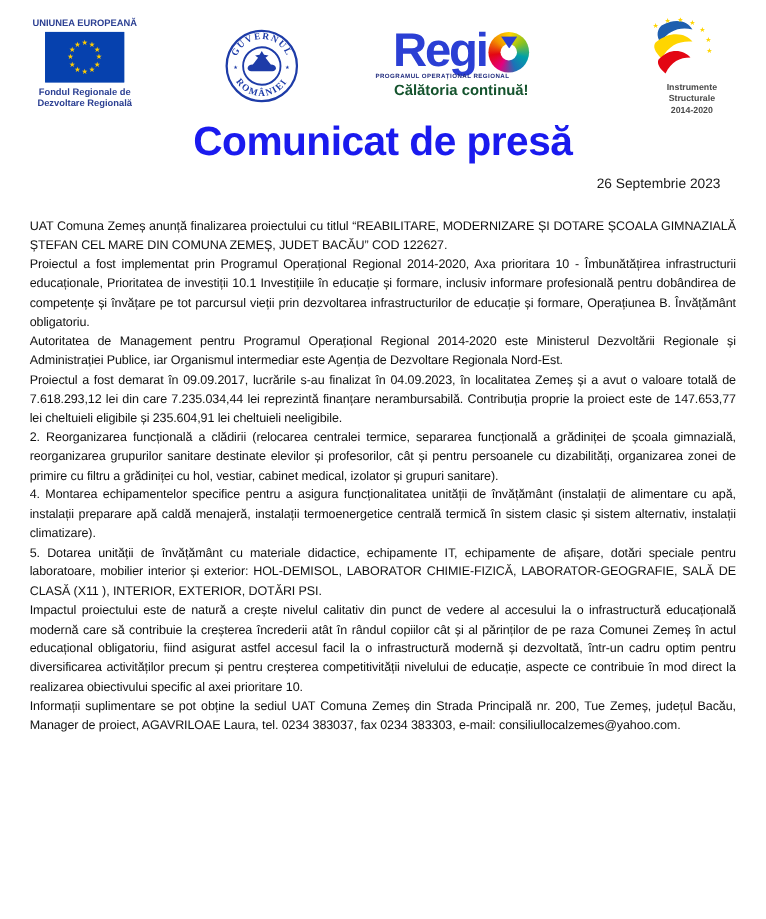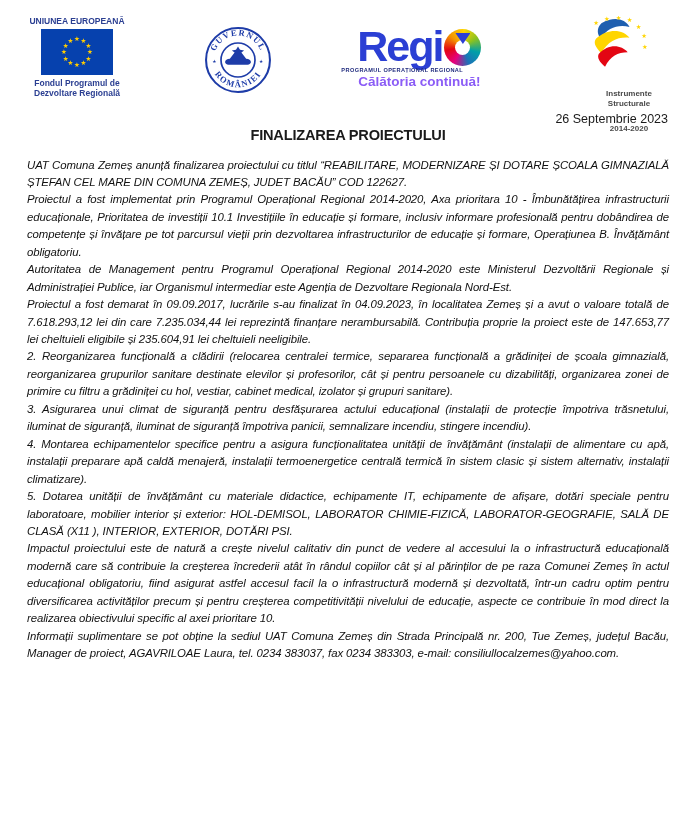--- a/index.html
+++ b/index.html
@@ -31,36 +31,36 @@
   .regio-top { display:flex; align-items:flex-start;text-align:center; }
   .regio-word { font-size: 43px; font-weight: bold; color: #2b3fd4; line-height: 40px; letter-spacing: -2px; }
   .regio-wheel { width: 37px; height: 37px; border-radius: 50%; position: relative; margin: 3px 0 0 2px;
     background: conic-gradient(from 210deg, #e5007e, #e30613, #f39200, #ffd500, #8bc21f, #00a0a8, #1d71b8, #e5007e); }
   .regio-wheel .hole { position:absolute; left:50%; top:50%; width:15px; height:15px; margin:-7.5px 0 0 -7.5px;
     background:#fff; border-radius:50%; }
   .regio-wheel .notch { position:absolute; left:50%; top:4px; width:15px; height:11px; margin-left:-7.5px;
     background:#2b3fd4; clip-path: polygon(0 0, 100% 0, 50% 100%); }
   .regio-sub { font-size: 5.6px; font-weight: bold; color: #202b7e; letter-spacing: 0.4px;
     align-self:flex-start; margin: 1px 0 1px 2px; }
-  .regio-tag { font-size: 13.5px; font-weight: bold; color: #8b5cf6; }
+  .regio-tag { font-size: 13.5px; font-weight: bold; color: #14532d; }
 
   .si-block { width: 118px; }
-  .si-label { font-size: 8px; font-weight: bold; color: #4a4a4a; line-height: 10px; margin-top: 15px; padding-left: 28px; }
+  .si-label { font-size: 8px; font-weight: bold; color: #4a4a4a; line-height: 10px; margin-top: 1px; padding-left: 28px; }
 
   
   .title { text-align:center; font-size: 37px; font-weight: bold; color: #1a1aee;
            margin-top: 6px; letter-spacing: -0.5px; }
-  .date  { text-align:right; font-size: 12.5px; padding-right: 28px; margin-top: 10px; }
+  .date  { text-align:right; font-size: 12.5px; padding-right: 41px; margin-top: 10px; }
   .headline { text-align:center; font-size: 14.6px; font-weight: bold; line-height: 18.5px;
               width: 644px; margin: 0 auto; letter-spacing: -0.2px; }
   .headline .h2 { margin-top: 0; }
 
   
-  .body-text { width: 642px; margin: 12px auto 0; font-size: 11.4px; line-height: 17.45px;
-               text-align: justify; letter-spacing: -0.1px; color:#111;font-style:italic; }
+  .body-text { width: 642px; margin: 24px auto 0; font-size: 11.4px; line-height: 17.45px;
+               text-align: justify; letter-spacing: -0.1px; color:#111; }
   .body-text p { margin: 0; }
   .body-text p.bold { font-weight: bold; }
 </style>
 </head>
 <body>
 
 <div class="page">
 
   <div class="header">
 
@@ -79,21 +79,21 @@
             <text x="36" y="38">★</text>
               <text x="29.5" y="36.3">★</text>
               <text x="24.7" y="31.5">★</text>
             <text x="23" y="25">★</text>
               <text x="24.7" y="18.5">★</text>
               <text x="29.5" y="13.7">★</text>
           </g>
         </svg>
       </div>
       <div class="eu-fund">
-        <div>Fondul Programul de</div>
+        <div>Fondul Regionale de</div>
         <div>Dezvoltare Regională</div>
       </div>
     </div>
 
     <div class="logo-block gov-block">
       <svg class="gov-seal" viewBox="0 0 100 100">
         <circle cx="50" cy="50" r="47" fill="none" stroke="#1e3ca8" stroke-width="3"></circle>
         <circle cx="50" cy="50" r="25" fill="none" stroke="#1e3ca8" stroke-width="2.5"></circle>
         <defs>
           <path id="arcTop" d="M 14,50 A 36,36 0 0 1 86,50" fill="none"></path>
@@ -136,33 +136,32 @@
             <text x="81" y="14">★</text>
             <text x="87" y="24">★</text>
           <text x="88" y="36">★</text>
         </g>
       </svg>
       <div class="si-label">Instrumente Structurale</div>
       <div class="si-label">2014-2020</div>
     </div>
   </div>
 
+  <div class="title">Comunicat de presă</div>
 
   <div class="date">26 Septembrie 2023</div>
 
   <div class="headline">
-    <div>FINALIZAREA PROIECTULUI</div>
   </div>
 
   <div class="body-text">
     <p>UAT Comuna Zemeș anunță finalizarea proiectului cu titlul “REABILITARE, MODERNIZARE ȘI DOTARE ȘCOALA GIMNAZIALĂ ȘTEFAN CEL MARE DIN COMUNA ZEMEȘ, JUDET BACĂU” COD 122627.</p>
     <p>Proiectul a fost implementat prin Programul Operațional Regional 2014-2020, Axa prioritara 10 - Îmbunătățirea infrastructurii educaționale, Prioritatea de investiții 10.1 Investițiile în educație și formare, inclusiv informare profesională pentru dobândirea de competențe și învățare pe tot parcursul vieții prin dezvoltarea infrastructurilor de educație și formare, Operațiunea B. Învățământ obligatoriu.</p>
     <p>Autoritatea de Management pentru Programul Operațional Regional 2014-2020 este Ministerul Dezvoltării Regionale și Administrației Publice, iar Organismul intermediar este Agenția de Dezvoltare Regionala Nord-Est.</p>
     <p>Proiectul a fost demarat în 09.09.2017, lucrările s-au finalizat în 04.09.2023, în localitatea Zemeș și a avut o valoare totală de 7.618.293,12 lei din care 7.235.034,44 lei reprezintă finanțare nerambursabilă. Contribuția proprie la proiect este de 147.653,77 lei cheltuieli eligibile și 235.604,91 lei cheltuieli neeligibile.</p>
     <p>2. Reorganizarea funcțională a clădirii (relocarea centralei termice, separarea funcțională a grădiniței de școala gimnazială, reorganizarea grupurilor sanitare destinate elevilor și profesorilor, cât și pentru persoanele cu dizabilități, organizarea zonei de primire cu filtru a grădiniței cu hol, vestiar, cabinet medical, izolator și grupuri sanitare).</p>
-    <p>3. Asigurarea unui climat de siguranță pentru desfășurarea actului educațional (instalații de protecție împotriva trăsnetului, iluminat de siguranță, iluminat de siguranță împotriva panicii, semnalizare incendiu, stingere incendiu).</p>
     <p>4. Montarea echipamentelor specifice pentru a asigura funcționalitatea unității de învățământ (instalații de alimentare cu apă, instalații preparare apă caldă menajeră, instalații termoenergetice centrală termică în sistem clasic și sistem alternativ, instalații climatizare).</p>
     <p>5. Dotarea unității de învățământ cu materiale didactice, echipamente IT, echipamente de afișare, dotări speciale pentru laboratoare, mobilier interior și exterior: HOL-DEMISOL, LABORATOR CHIMIE-FIZICĂ, LABORATOR-GEOGRAFIE, SALĂ DE CLASĂ (X11 ), INTERIOR, EXTERIOR, DOTĂRI PSI.</p>
     <p>Impactul proiectului este de natură a crește nivelul calitativ din punct de vedere al accesului la o infrastructură educațională modernă care să contribuie la creșterea încrederii atât în rândul copiilor cât și al părinților de pe raza Comunei Zemeș în actul educațional obligatoriu, fiind asigurat astfel accesul facil la o infrastructură modernă și dezvoltată, într-un cadru optim pentru diversificarea activităților precum și pentru creșterea competitivității nivelului de educație, aspecte ce contribuie în mod direct la realizarea obiectivului specific al axei prioritare 10.</p>
     <p>Informații suplimentare se pot obține la sediul UAT Comuna Zemeș din Strada Principală nr. 200, Tue Zemeș, județul Bacău, Manager de proiect, AGAVRILOAE Laura, tel. 0234 383037, fax 0234 383303, e-mail: consiliullocalzemes@yahoo.com.</p>
   </div>
 
 </div>
 
 </body></html>

